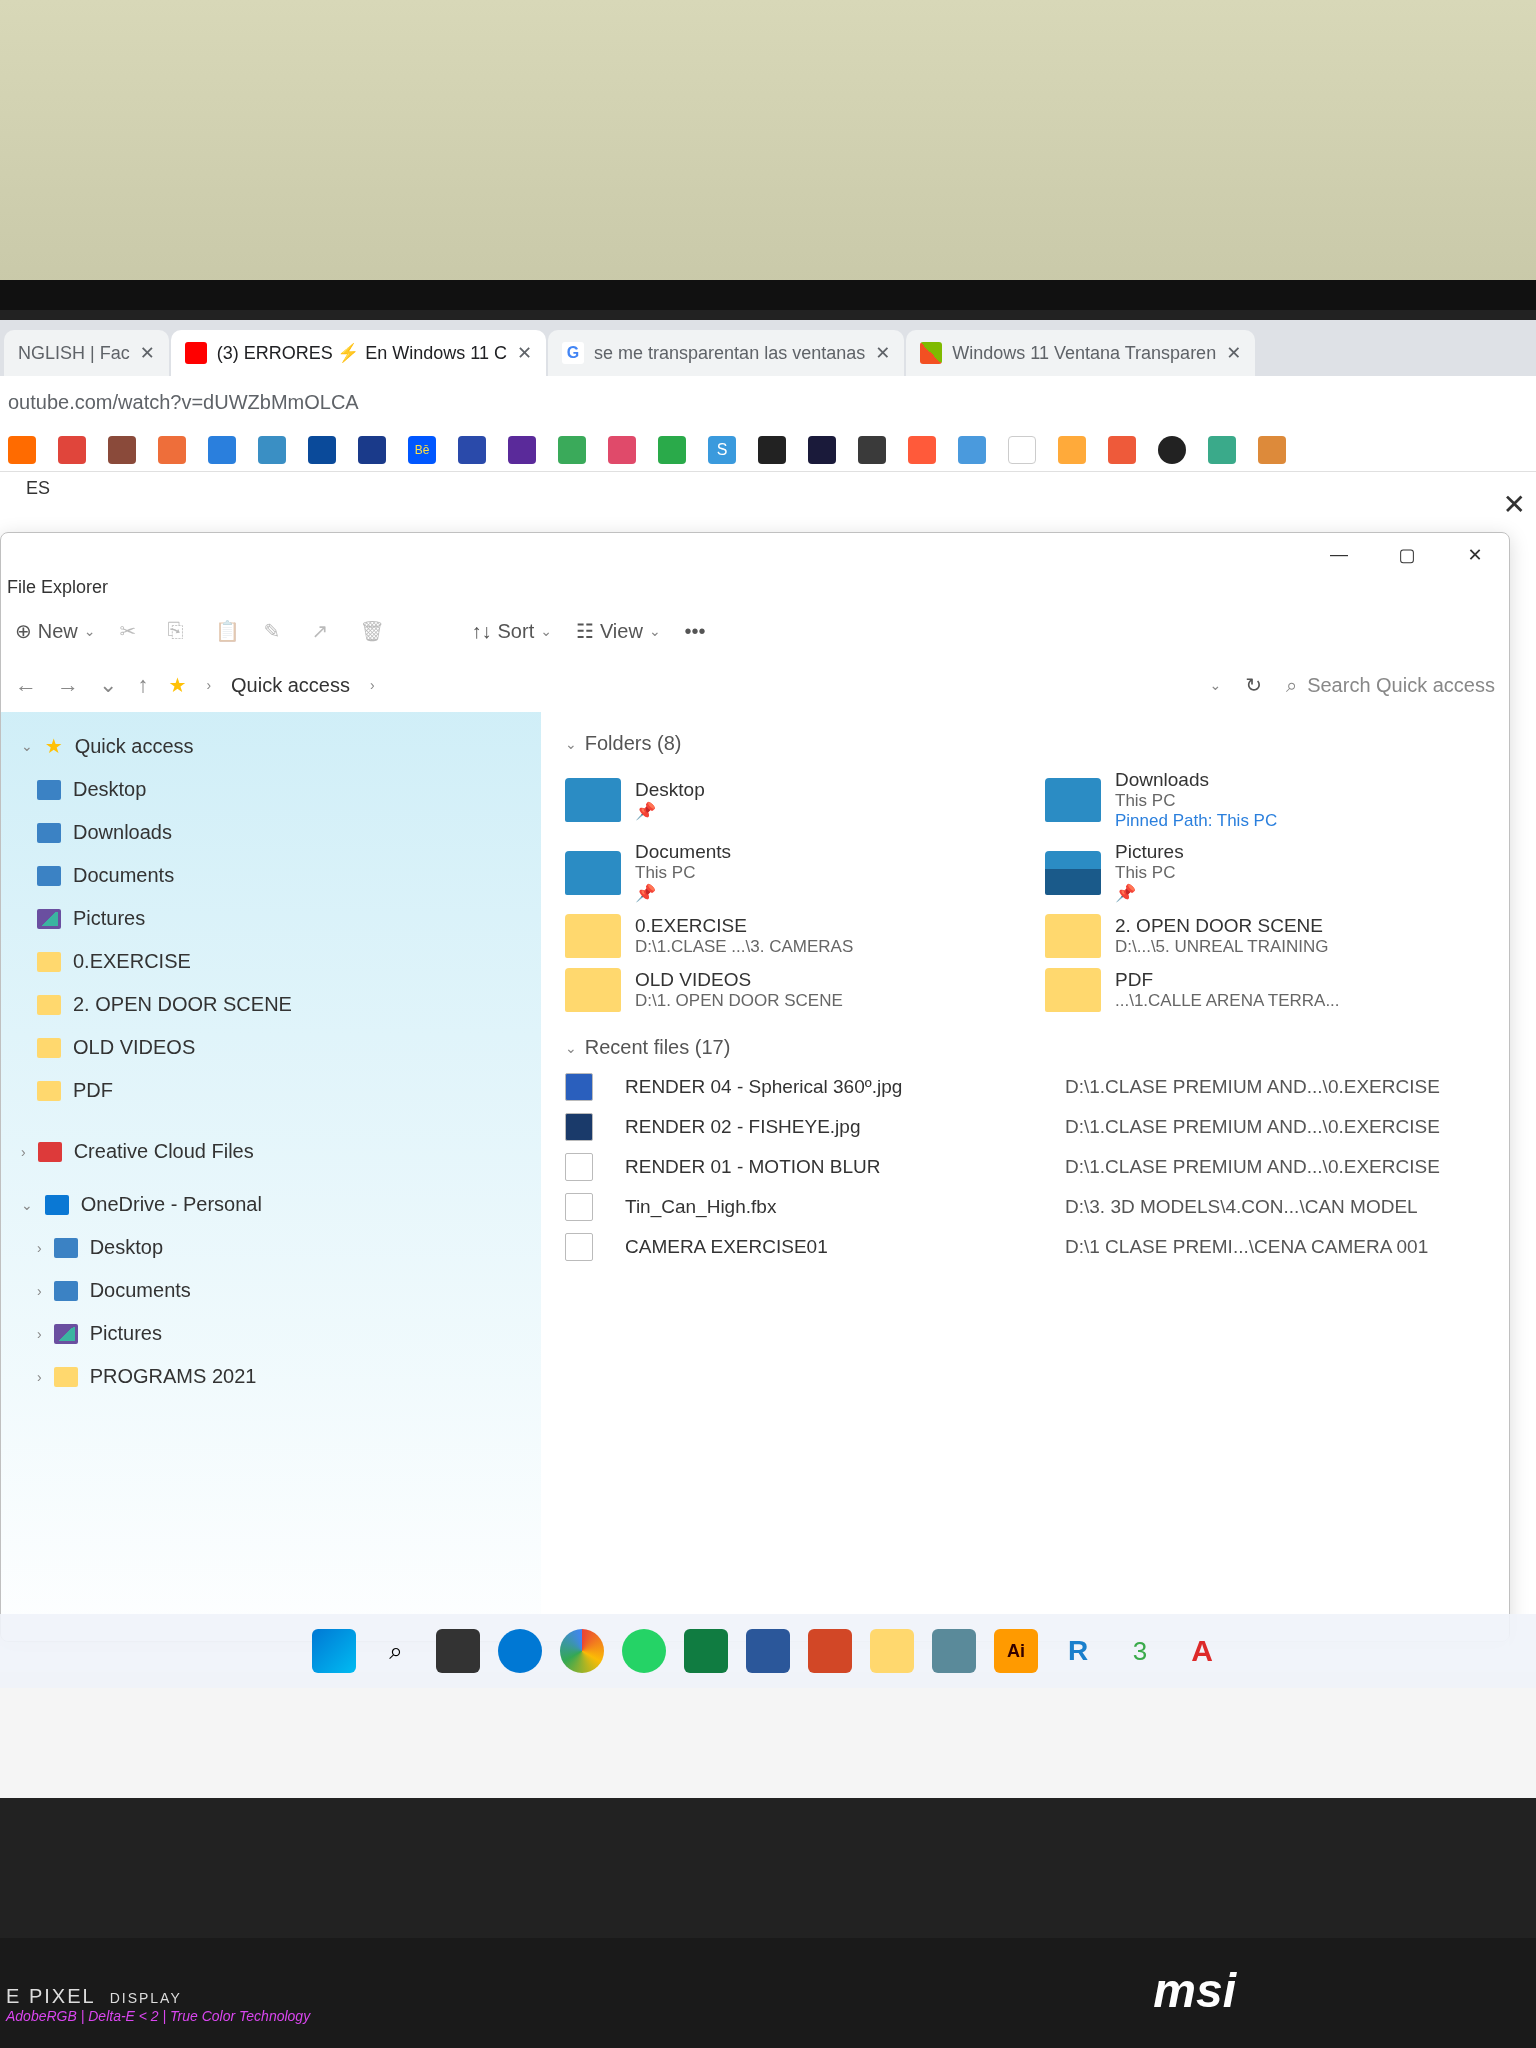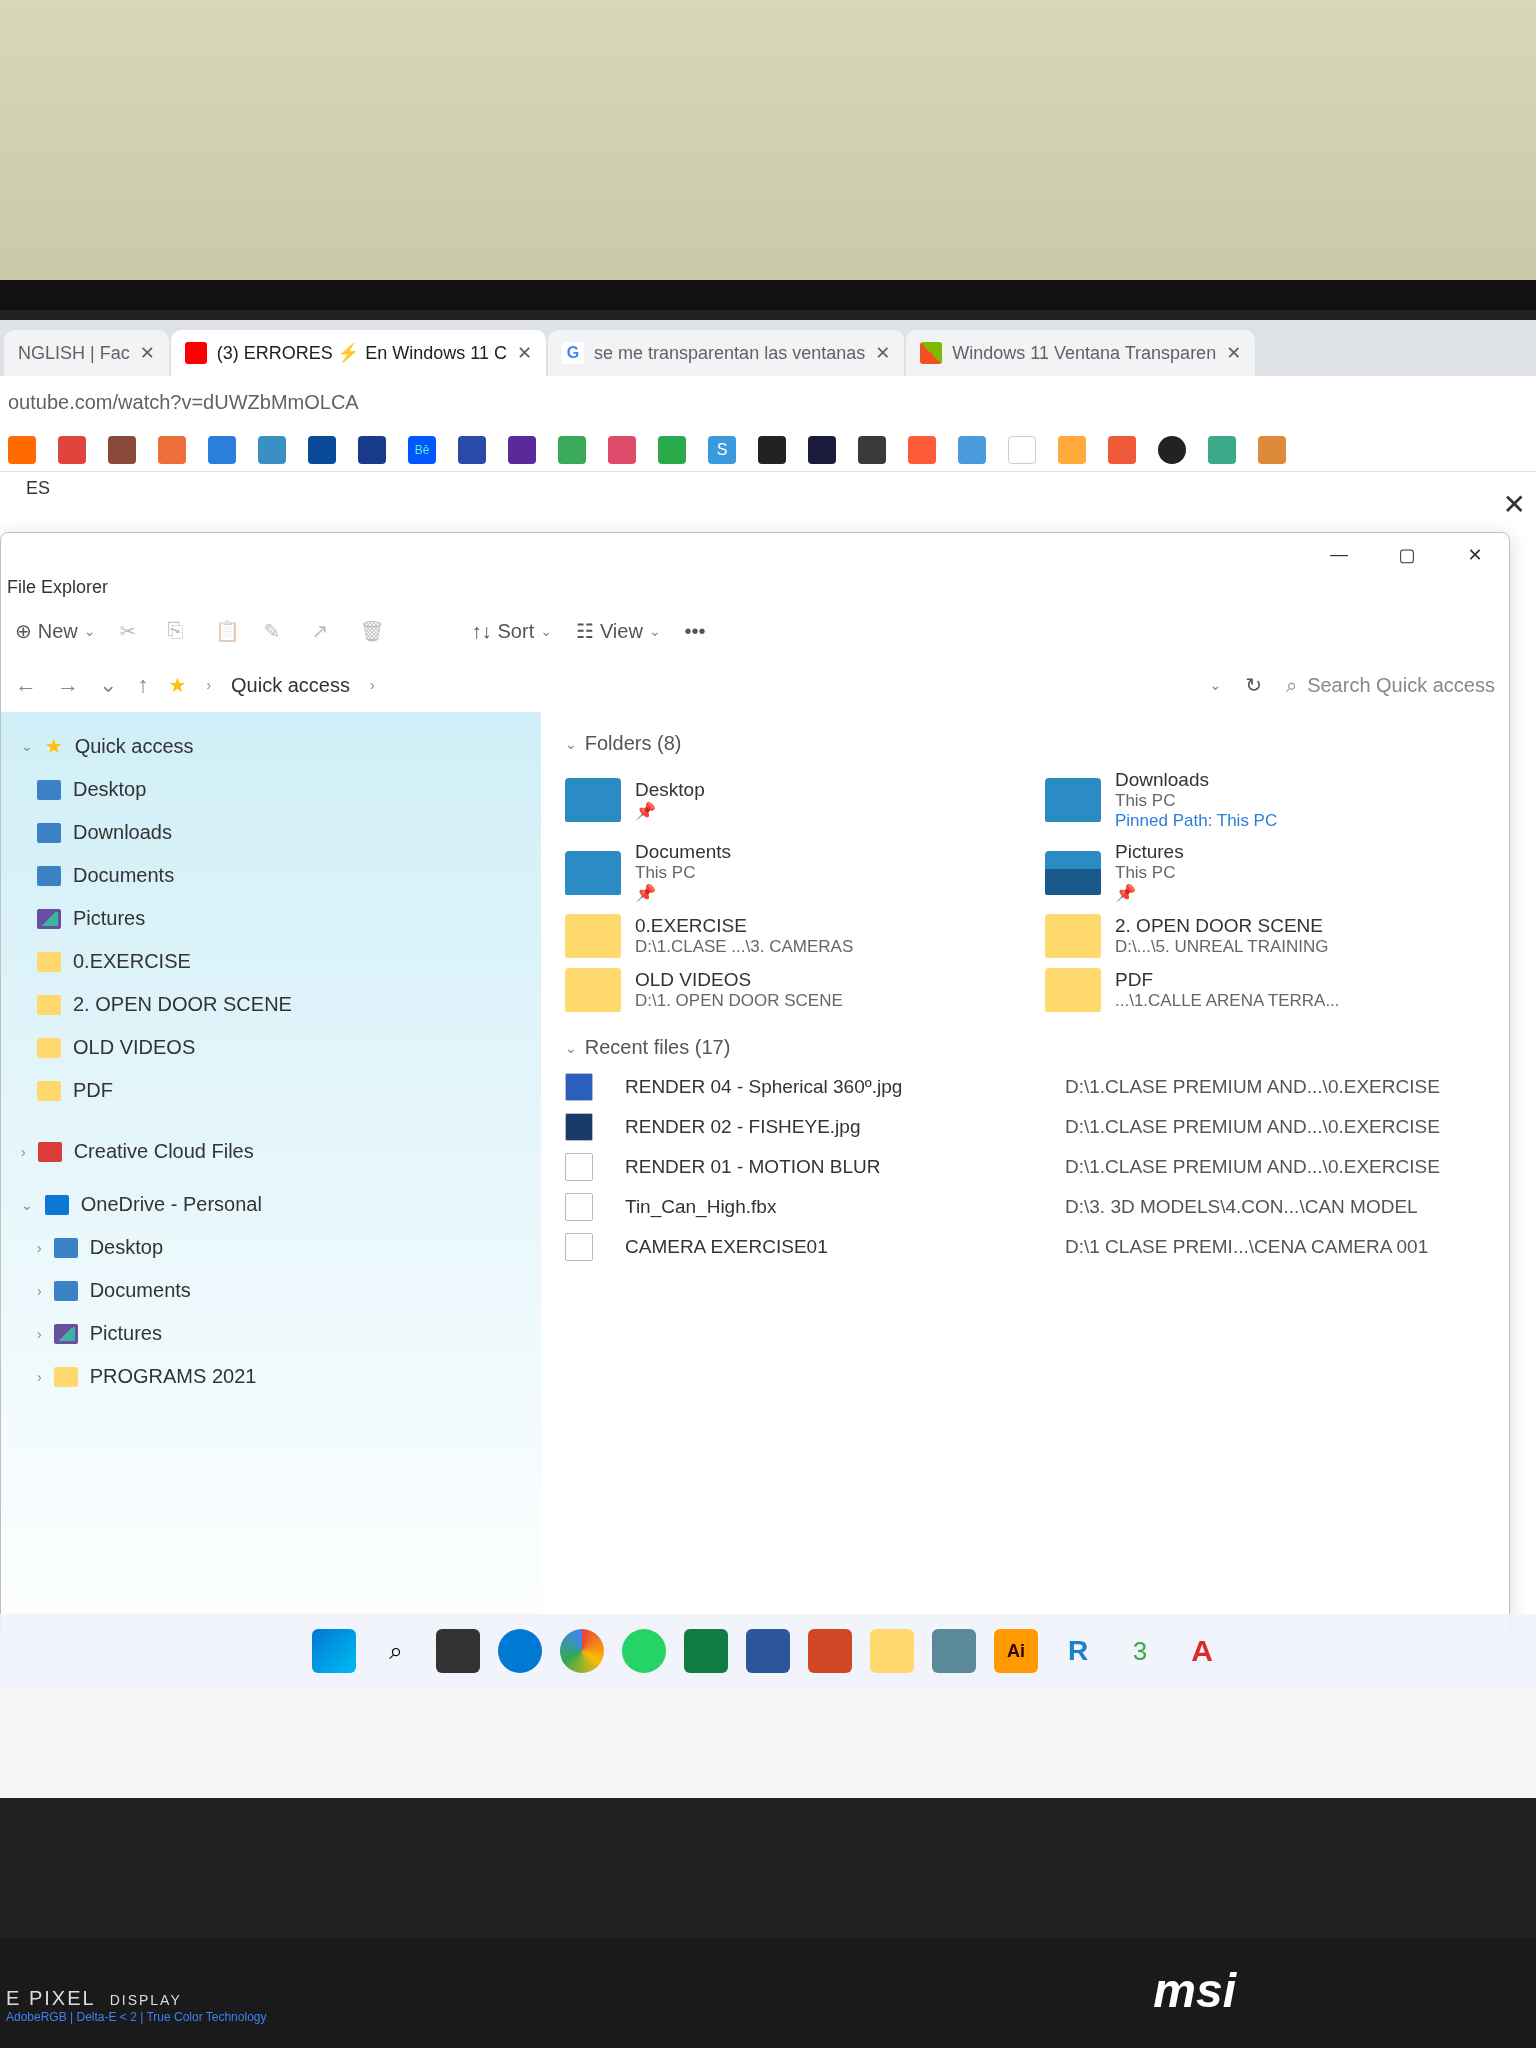--- a/index.html
+++ b/index.html
@@ -69,21 +69,21 @@
 
 .file-list { display: grid; grid-template-columns: 40px 1fr 1fr; gap: 12px 20px; align-items: center; font-size: 19px; color: #333; }
 .file-ic { width: 28px; height: 28px; border: 1px solid #bbb; border-radius: 2px; }
 .file-path { color: #555; }
 
 .taskbar { position: absolute; bottom: 110px; left: 0; right: 0; height: 74px; background: rgba(240,243,249,0.9); display: flex; align-items: center; justify-content: center; gap: 18px; }
 .task-ic { width: 44px; height: 44px; border-radius: 6px; }
 
 .laptop-base { position: absolute; bottom: 0; left: 0; right: 0; height: 110px; background: #1a1a1a; }
 .pixel-disp { position: absolute; bottom: 24px; left: 6px; color: #ddd; font-size: 20px; font-family: monospace; letter-spacing: 2px; }
-.pixel-sub { font-size: 12px; color: #3b82f6; letter-spacing: 0; }
+.pixel-sub { font-size: 14px; color: #d946ef; letter-spacing: 0; font-style: italic; }
 .msi-logo { position: absolute; bottom: 30px; right: 300px; color: #fff; font-size: 48px; font-style: italic; font-weight: bold; }
 </style>
 </head>
 <body>
 
 <div class="screen-bezel"></div>
 <div class="screen">
 
   <div class="browser-tabs">
     <div class="tab">
@@ -113,21 +113,21 @@
 
   <div class="bookmarks">
     <div class="bm" style="background:#ff6b00"></div>
     <div class="bm" style="background:#e0453b"></div>
     <div class="bm" style="background:#8a4a3a"></div>
     <div class="bm" style="background:#ee6e3a"></div>
     <div class="bm" style="background:#2a7fdd"></div>
     <div class="bm" style="background:#3a8fc4"></div>
     <div class="bm" style="background:#0a4a9a"></div>
     <div class="bm" style="background:#1a3a8a"></div>
-    <div class="bm" style="background:#0057ff;color:#5eead4;font-size:12px;display:flex;align-items:center;justify-content:center">Bē</div>
+    <div class="bm" style="background:#0057ff;color:#fde047;font-size:12px;display:flex;align-items:center;justify-content:center">Bē</div>
     <div class="bm" style="background:#2a4aaa"></div>
     <div class="bm" style="background:#5a2a9a"></div>
     <div class="bm" style="background:#3aaa5a"></div>
     <div class="bm" style="background:#e04a6a"></div>
     <div class="bm" style="background:#2aaa4a"></div>
     <div class="bm" style="background:#3a9add;color:#fff;font-size:16px;display:flex;align-items:center;justify-content:center">S</div>
     <div class="bm" style="background:#222"></div>
     <div class="bm" style="background:#1a1a3a"></div>
     <div class="bm" style="background:#3a3a3a"></div>
     <div class="bm" style="background:#ff5a3a"></div>

